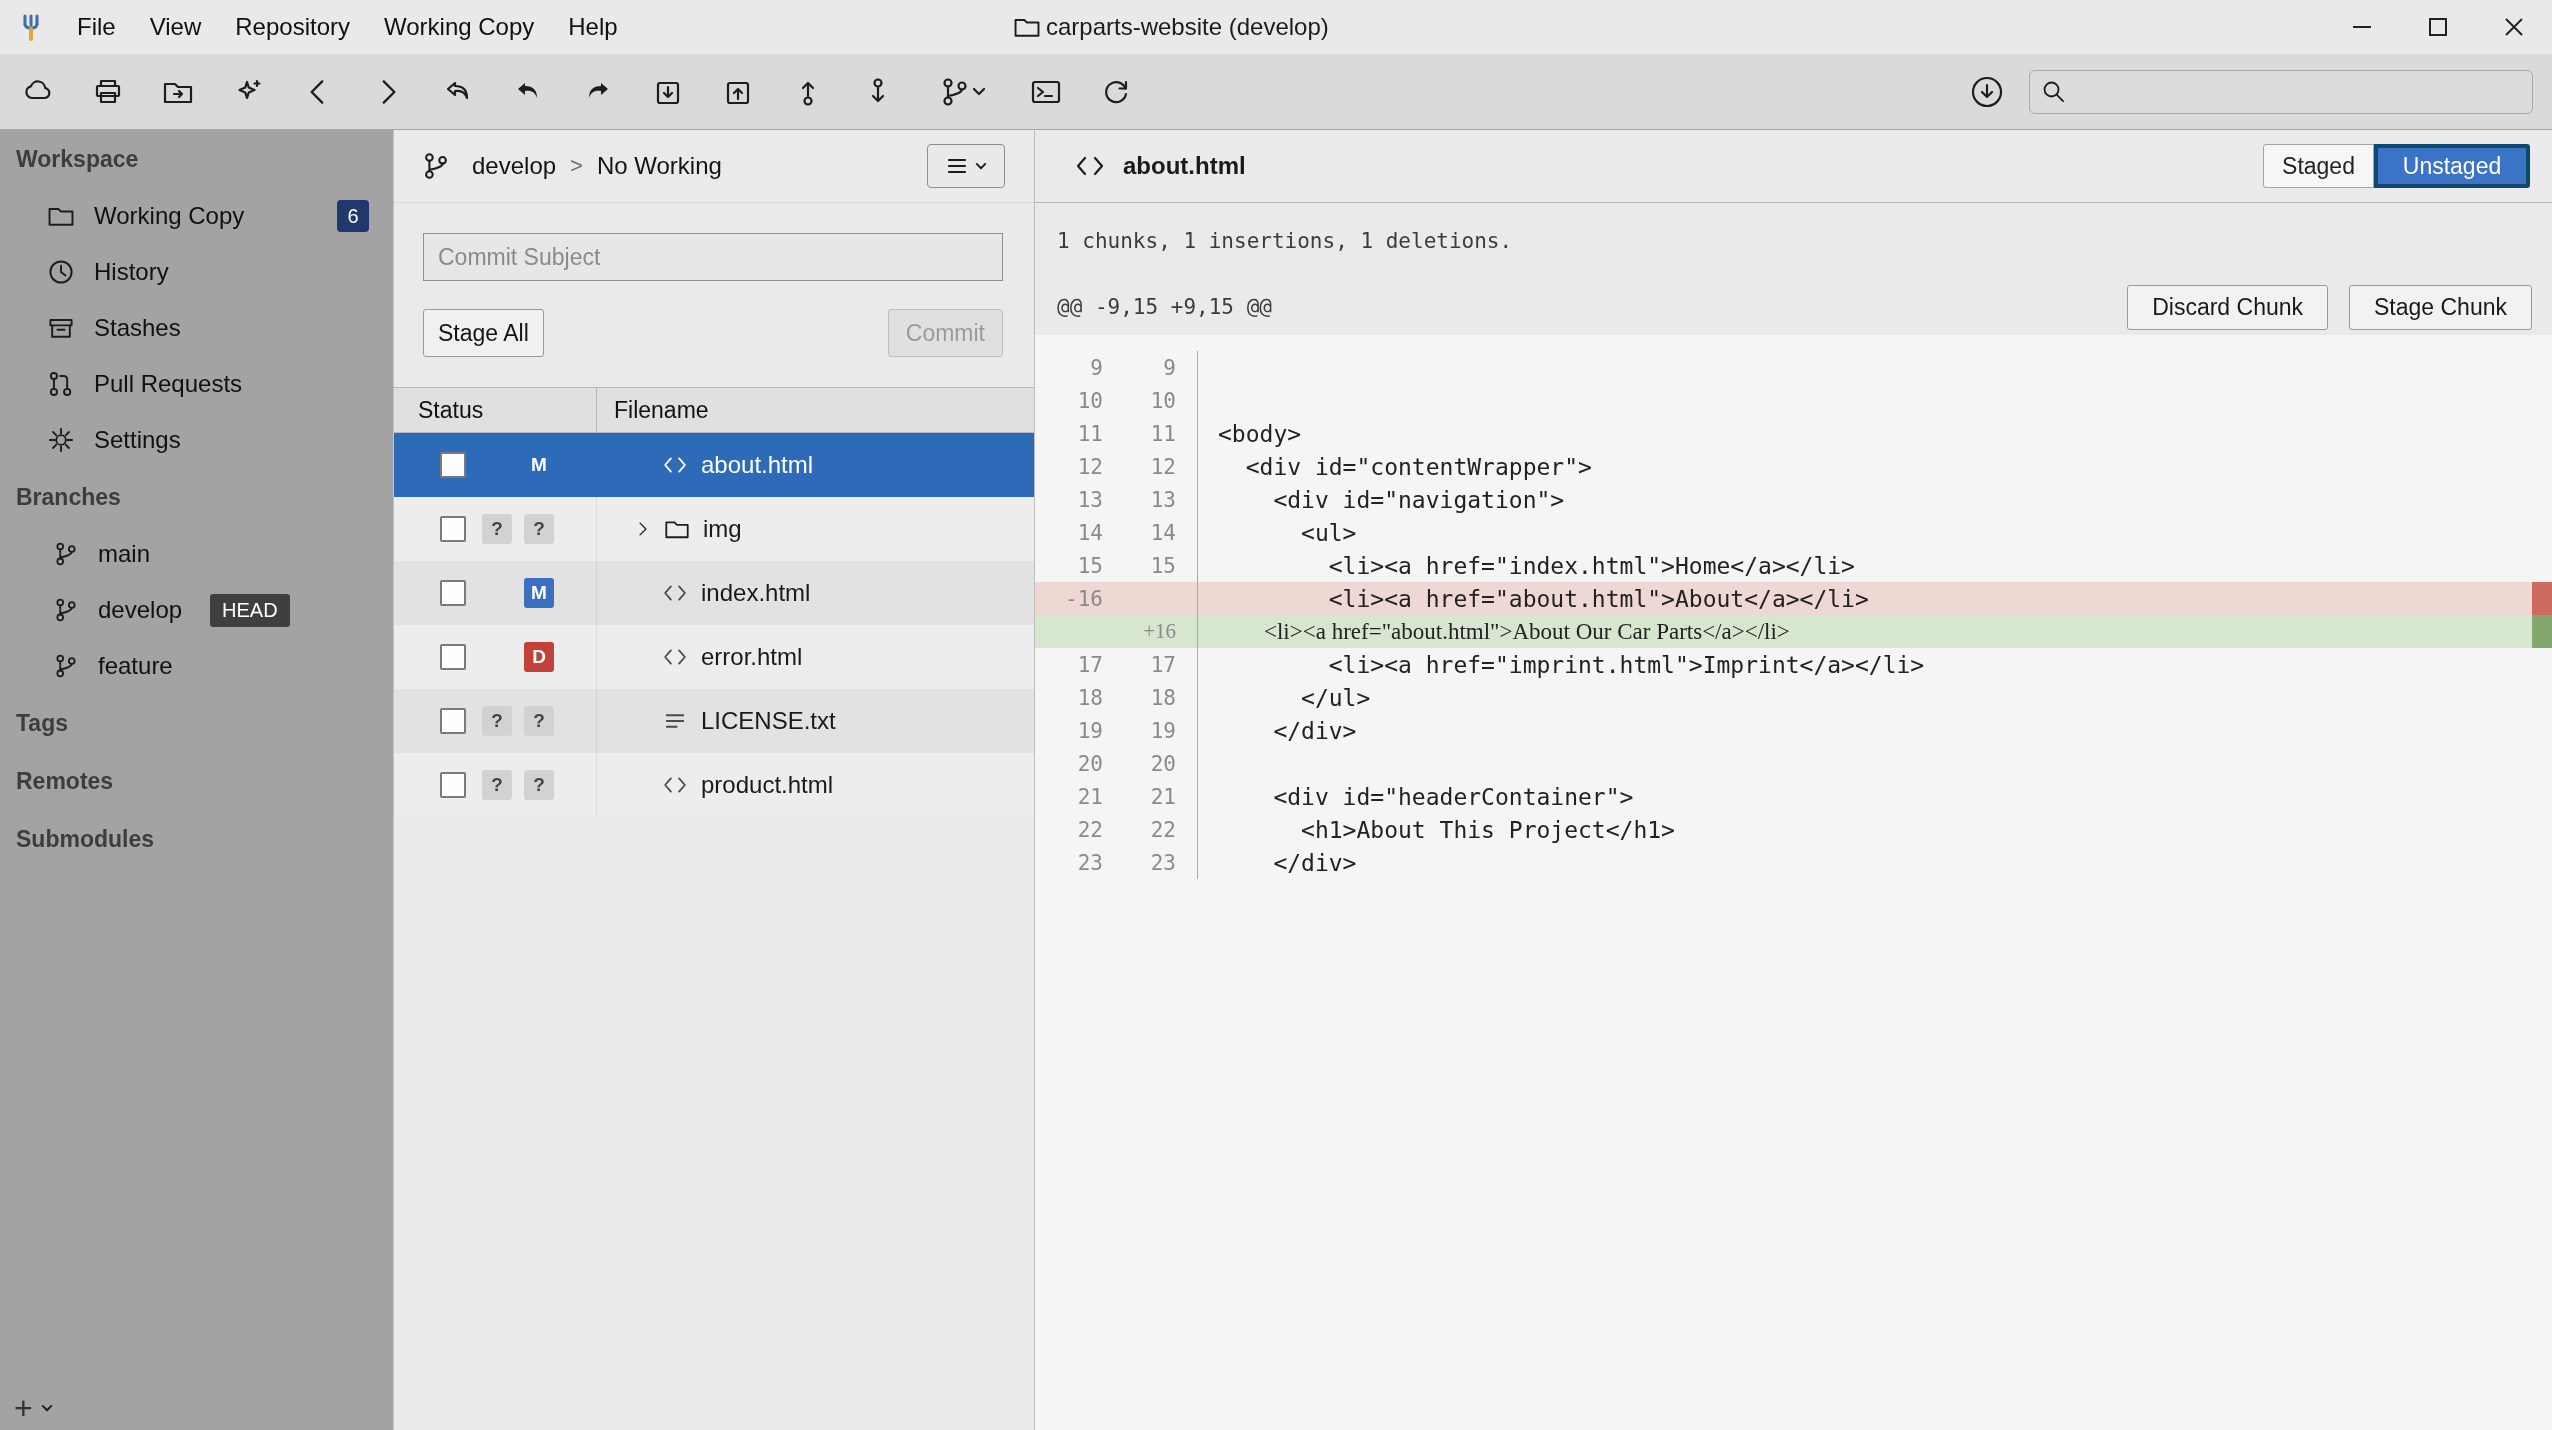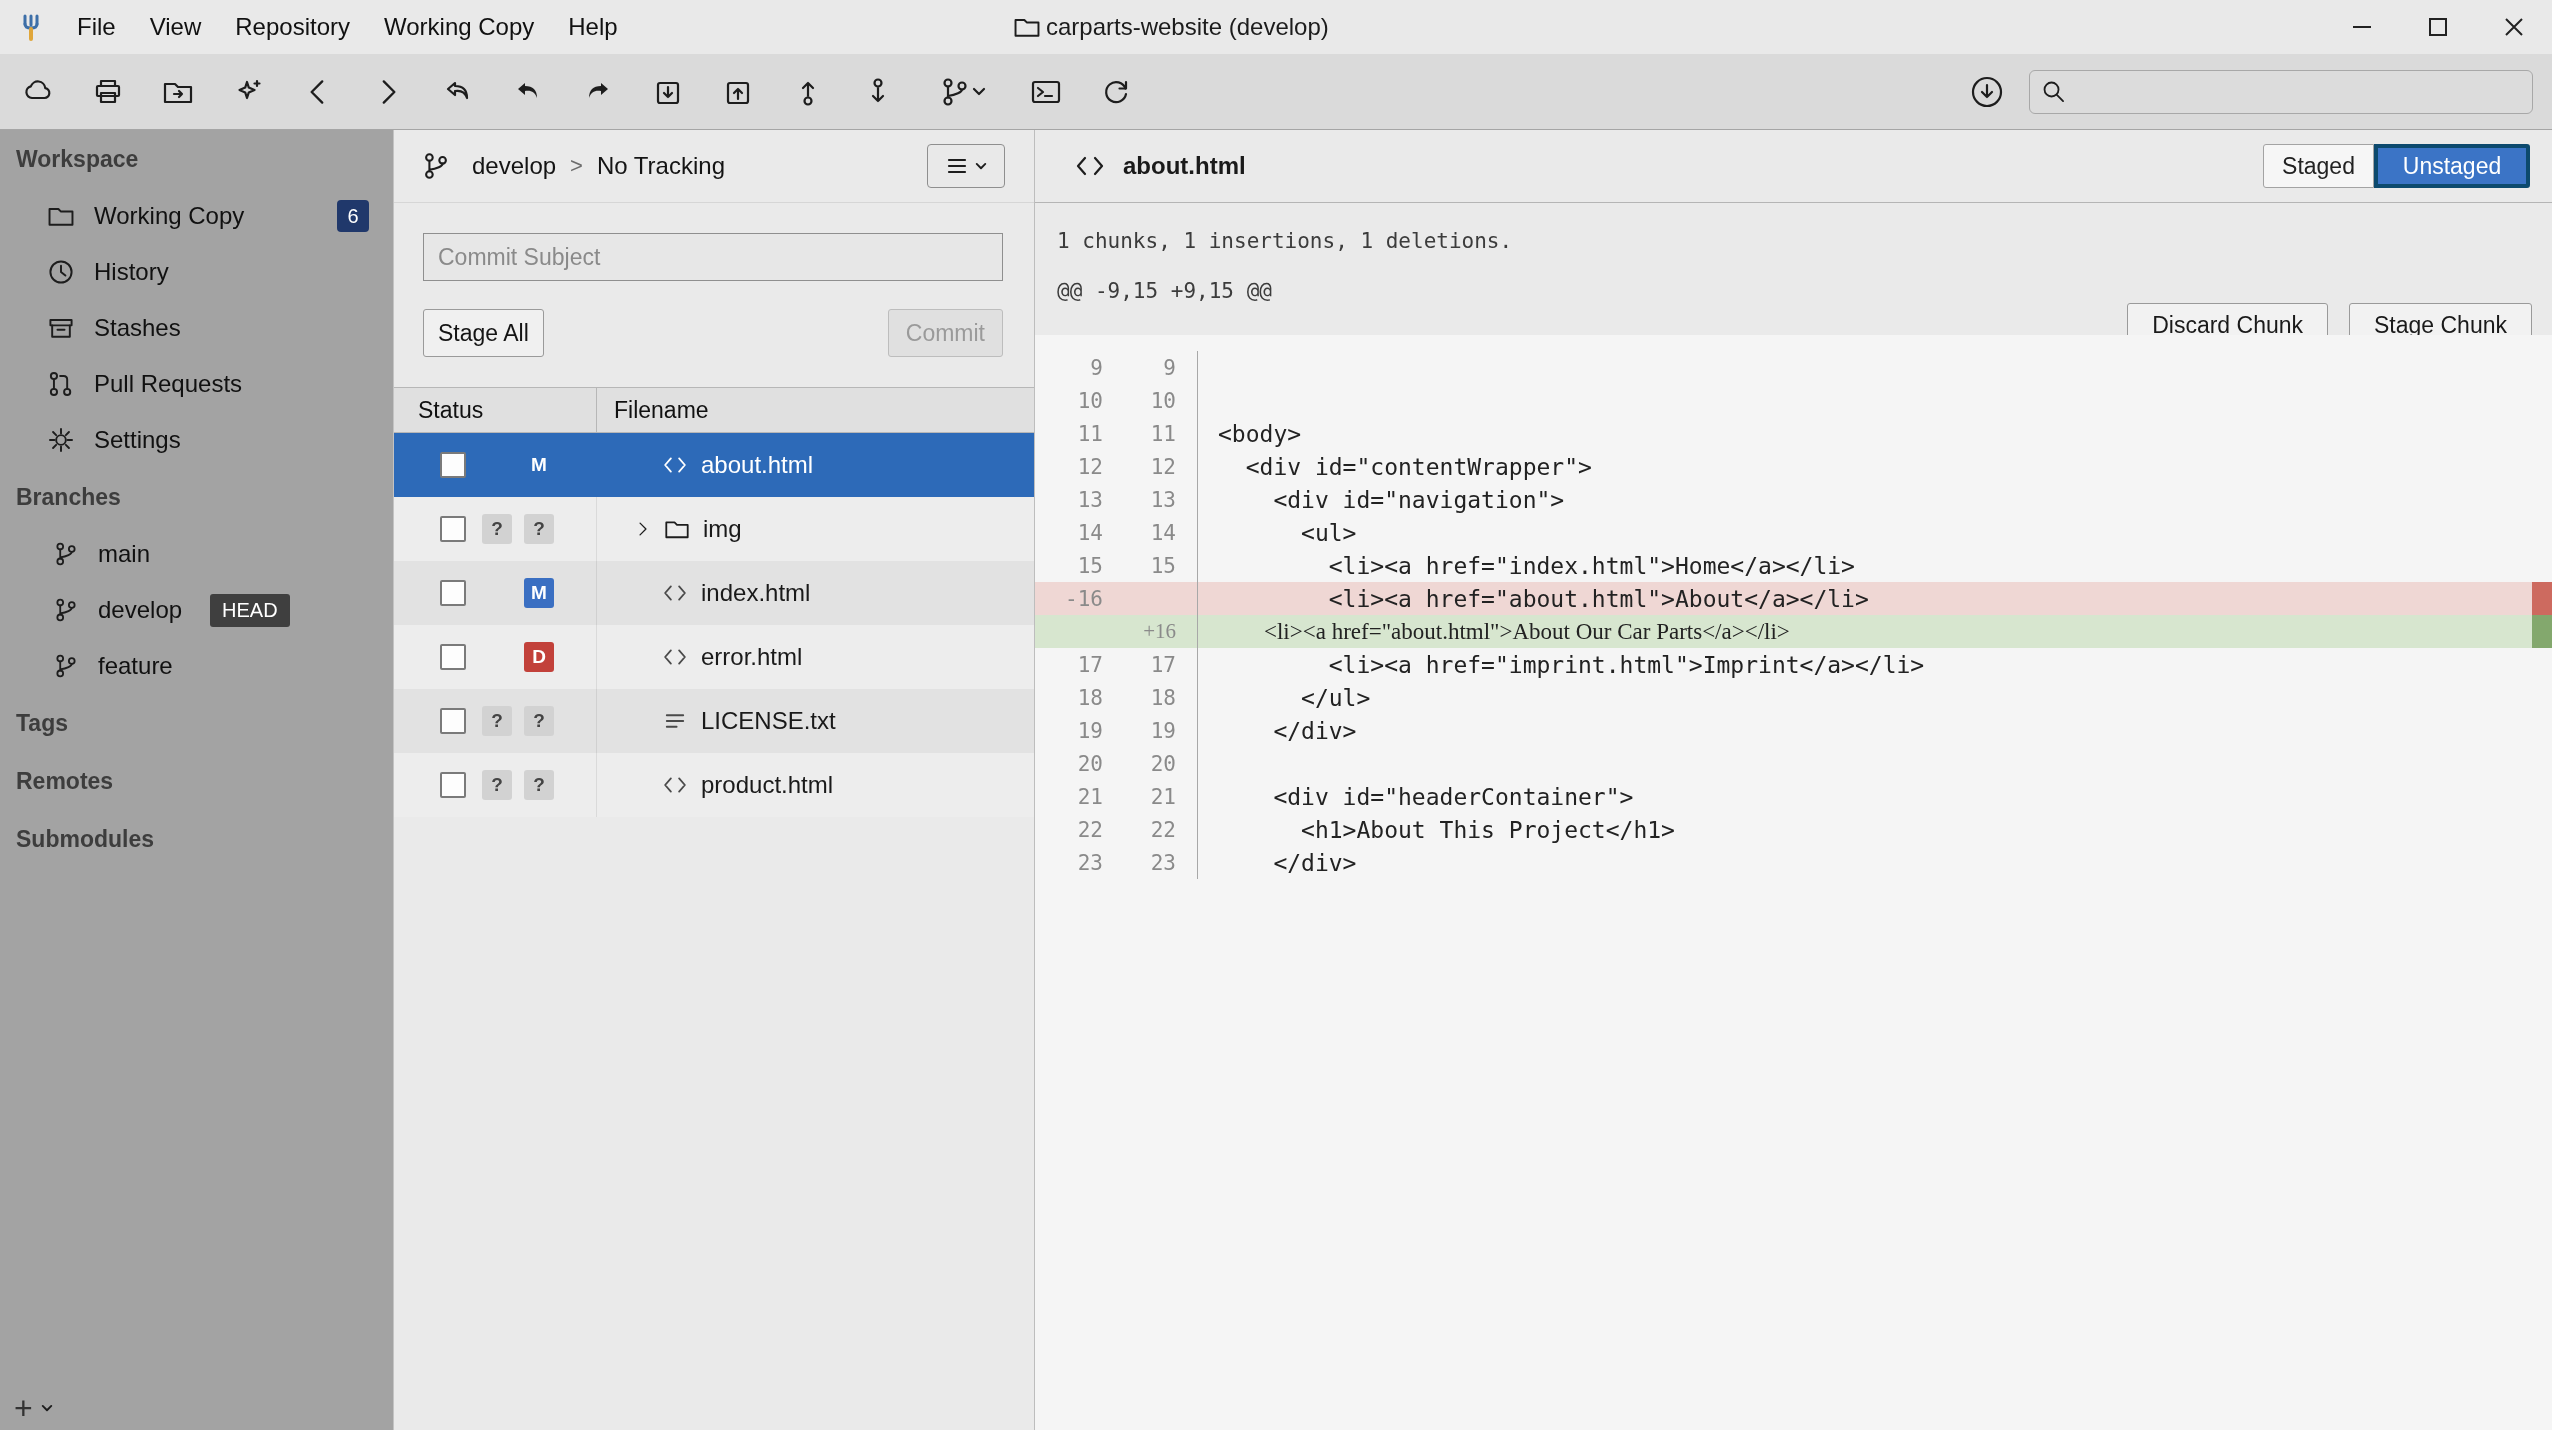--- a/index.html
+++ b/index.html
@@ -81,21 +81,21 @@
 
   
   .diffpane { flex:1; display:flex; flex-direction:column; background:#eaeaea; min-width:0; }
   .diff-header { height:73px; border-bottom:1px solid #b5b5b5; display:flex; align-items:center; padding-left:38px; }
   .diff-title { font-size:24px; font-weight:700; margin-left:16px; }
   .seg { margin-left:auto; margin-right:22px; display:flex;align-items:center; }
   .seg-btn { height:44px; font-size:23px; display:flex; align-items:center; justify-content:center; }
   .seg-staged { width:111px; background:#f6f6f6; border:1px solid #a3a3a3; border-radius:3px 0 0 3px; color:#222; }
   .seg-unstaged { width:156px; background:#3b74c6; border:4px solid #0c4a6e; border-radius:0 3px 3px 0; color:#fff; }
   .diff-summary { height:76px; display:flex; align-items:center; padding-left:22px; font-family:"DejaVu Sans Mono",monospace; font-size:21px; color:#3c3c3c; }
-  .chunk-row { height:56px; display:flex; padding:0 20px 0 22px;flex-direction:column; }
+  .chunk-row { height:56px; display:flex; align-items:center; padding:0 20px 0 22px; }
   .chunk-head { font-family:"DejaVu Sans Mono",monospace; font-size:21px; color:#3c3c3c; }
   .chunk-btns { margin-left:auto; display:flex; gap:21px; }
   .chunk-btn { height:45px; background:#f2f2f2; border:1px solid #9a9a9a; border-radius:3px; font-size:23px; padding:0 24px; display:flex; align-items:center; }
   .diff-body { flex:1; background:#f5f5f5; padding-top:16px; font-family:"DejaVu Sans Mono",monospace; font-size:23px; position:relative; overflow:hidden; }
   .diff-line { height:33px; display:flex; align-items:center; position:relative; }
   .ln-old { width:86px; padding-right:18px; text-align:right; color:#8a8a8a; font-size:21px; flex-shrink:0; }
   .ln-new { width:77px; padding-right:21px; text-align:right; color:#8a8a8a; font-size:21px; flex-shrink:0; border-right:1px solid #a8a8a8; height:100%; display:flex; align-items:center; justify-content:flex-end; }
   .code { padding-left:20px; color:#222; white-space:pre; flex:1; }
   .diff-line.deletion { background:#efd7d4; }
   .diff-line.insertion { background:#d7e6cf;font-family:Liberation Serif, serif; }
@@ -371,21 +371,21 @@
         <svg class="ic" width="32" height="32" viewBox="0 0 34 34">
             <circle cx="10" cy="8" r="3.5"></circle>
             <circle cx="10" cy="26" r="3.5"></circle>
             <circle cx="24" cy="11" r="3.5"></circle>
             <path d="M10 11.5v11M10 21c8-1 14-4 14-6.5"></path>
           </svg>
       </span>
       <span class="crumb">
         <span>develop</span>
         <span class="crumb-sep">&gt;</span>
-        <span>No Tracking</span>
+        <span>No Working</span>
       </span>
       <div class="menu-dd-btn">
         <svg class="ic" width="22" height="18" viewBox="0 0 22 18">
             <path d="M3 3h16M3 9h16M3 15h16"></path>
           </svg>
         <svg class="ic" width="12" height="9" viewBox="0 0 14 10">
             <path d="M2 2l5 5 5-5"></path>
           </svg>
       </div>
     </div>

